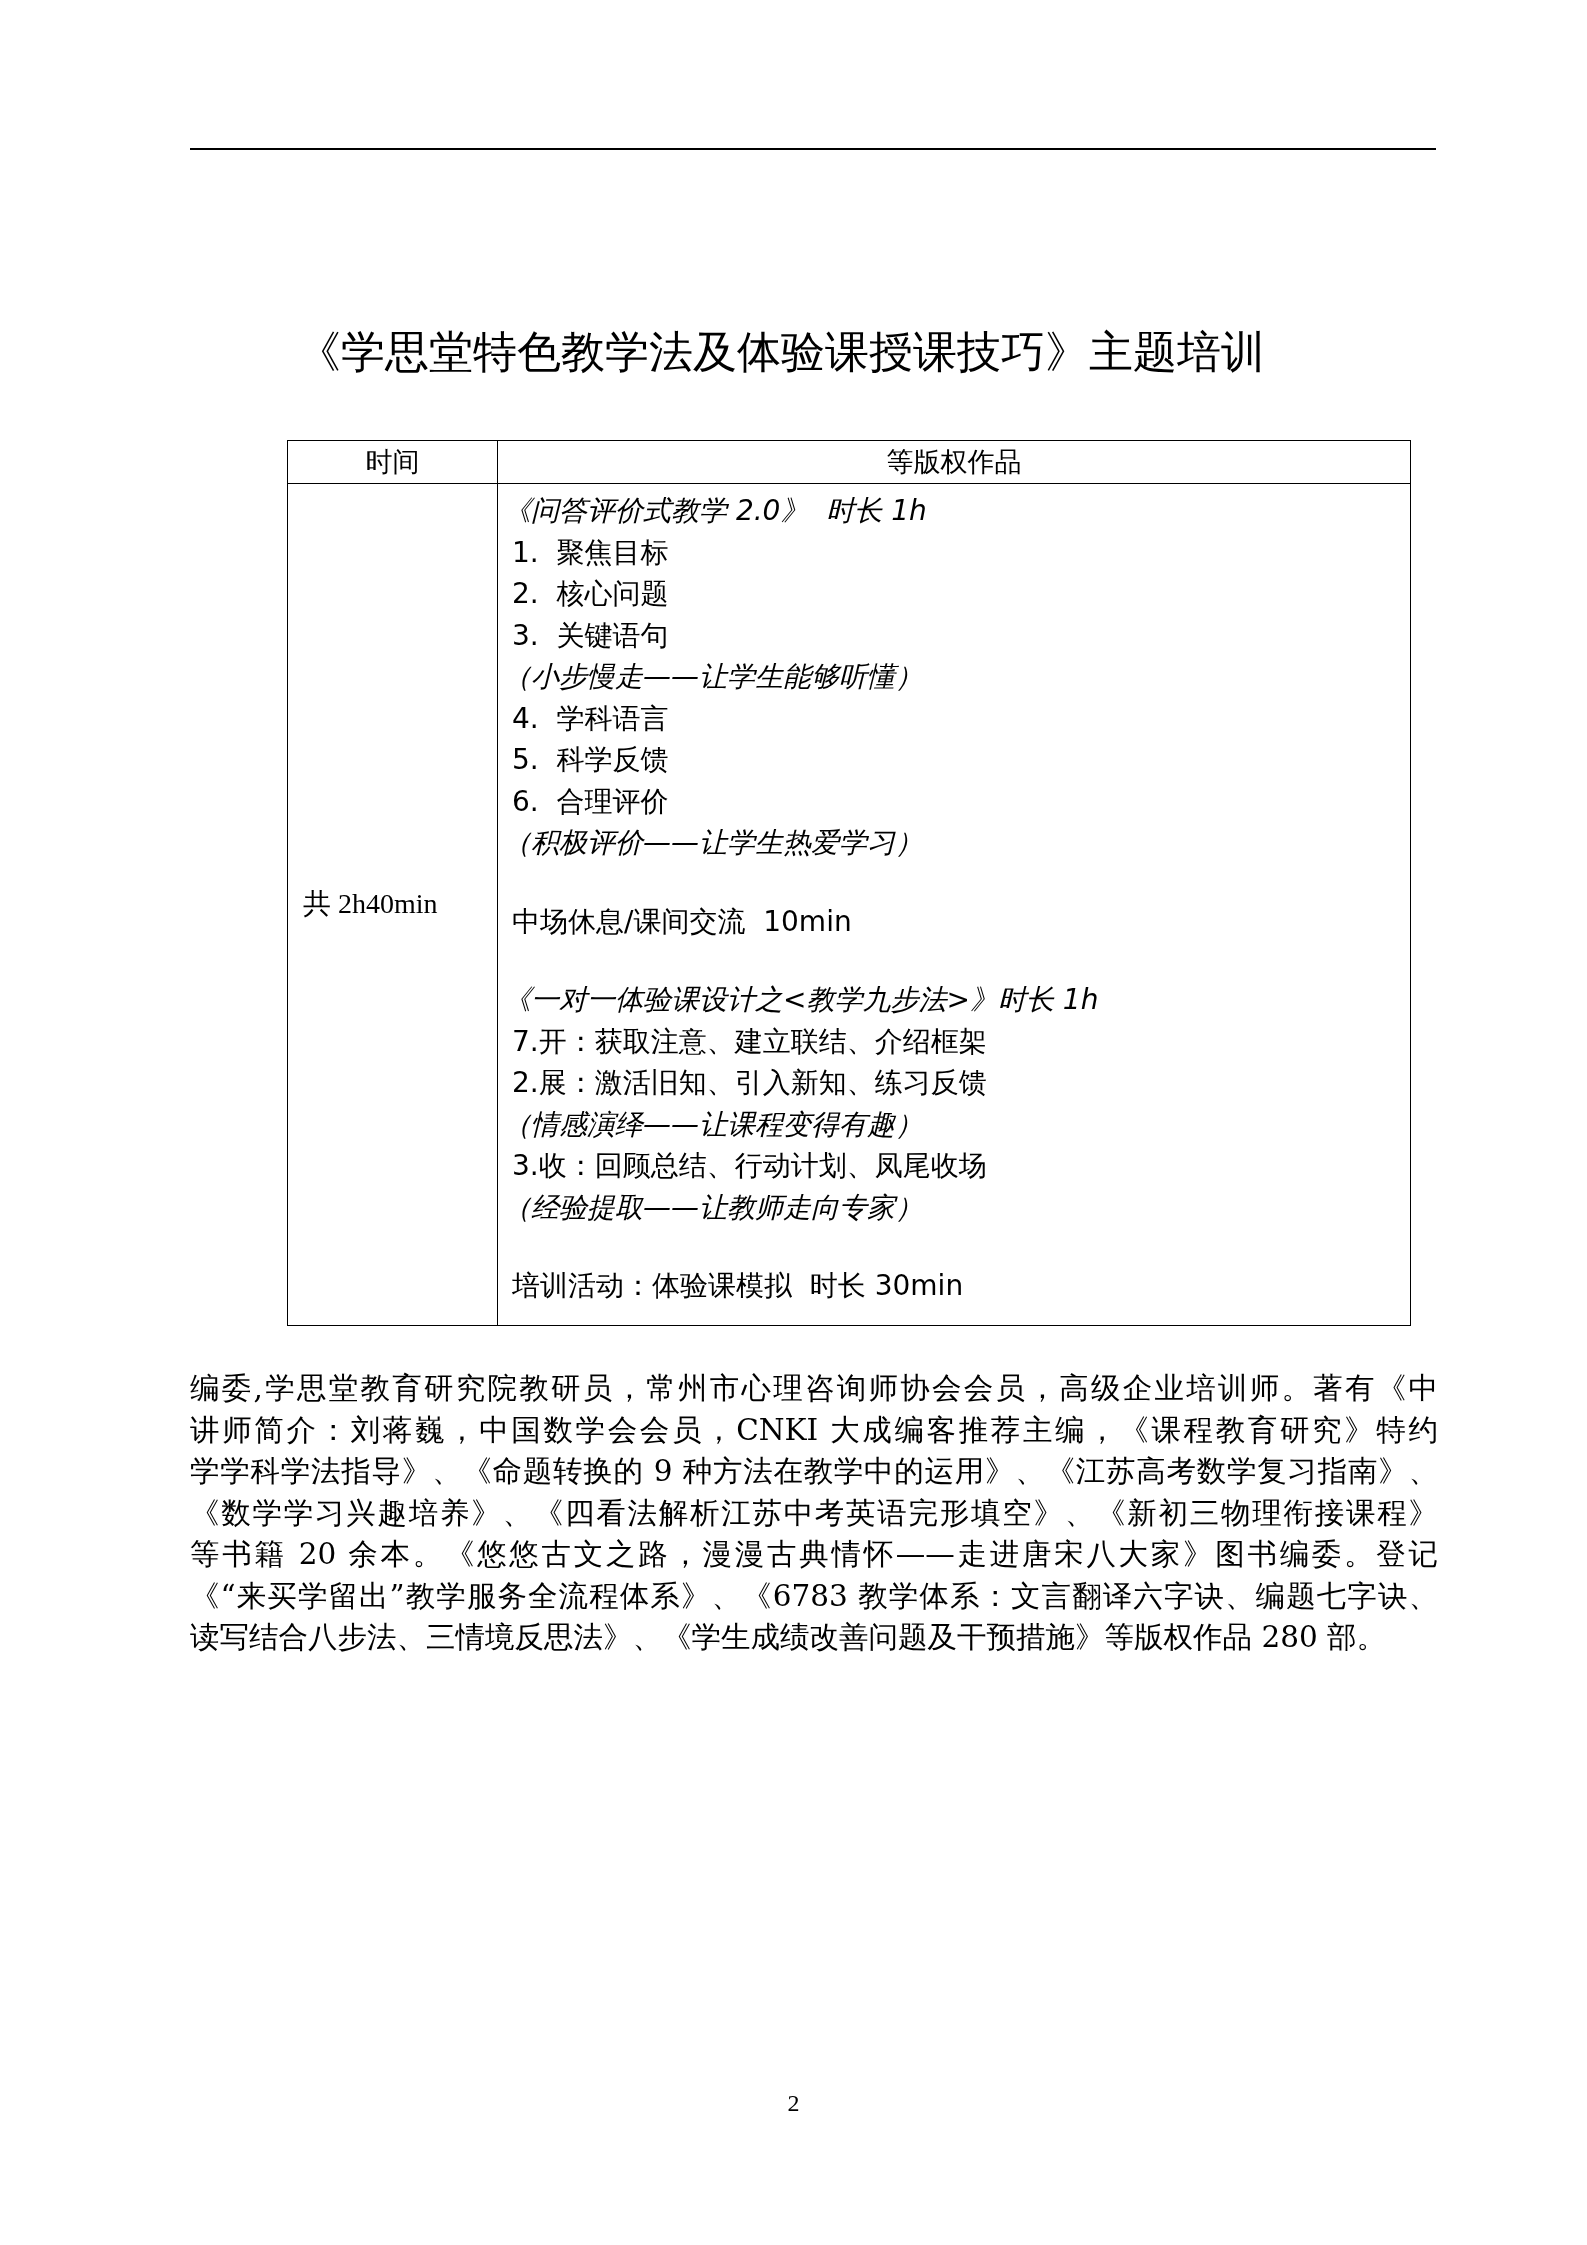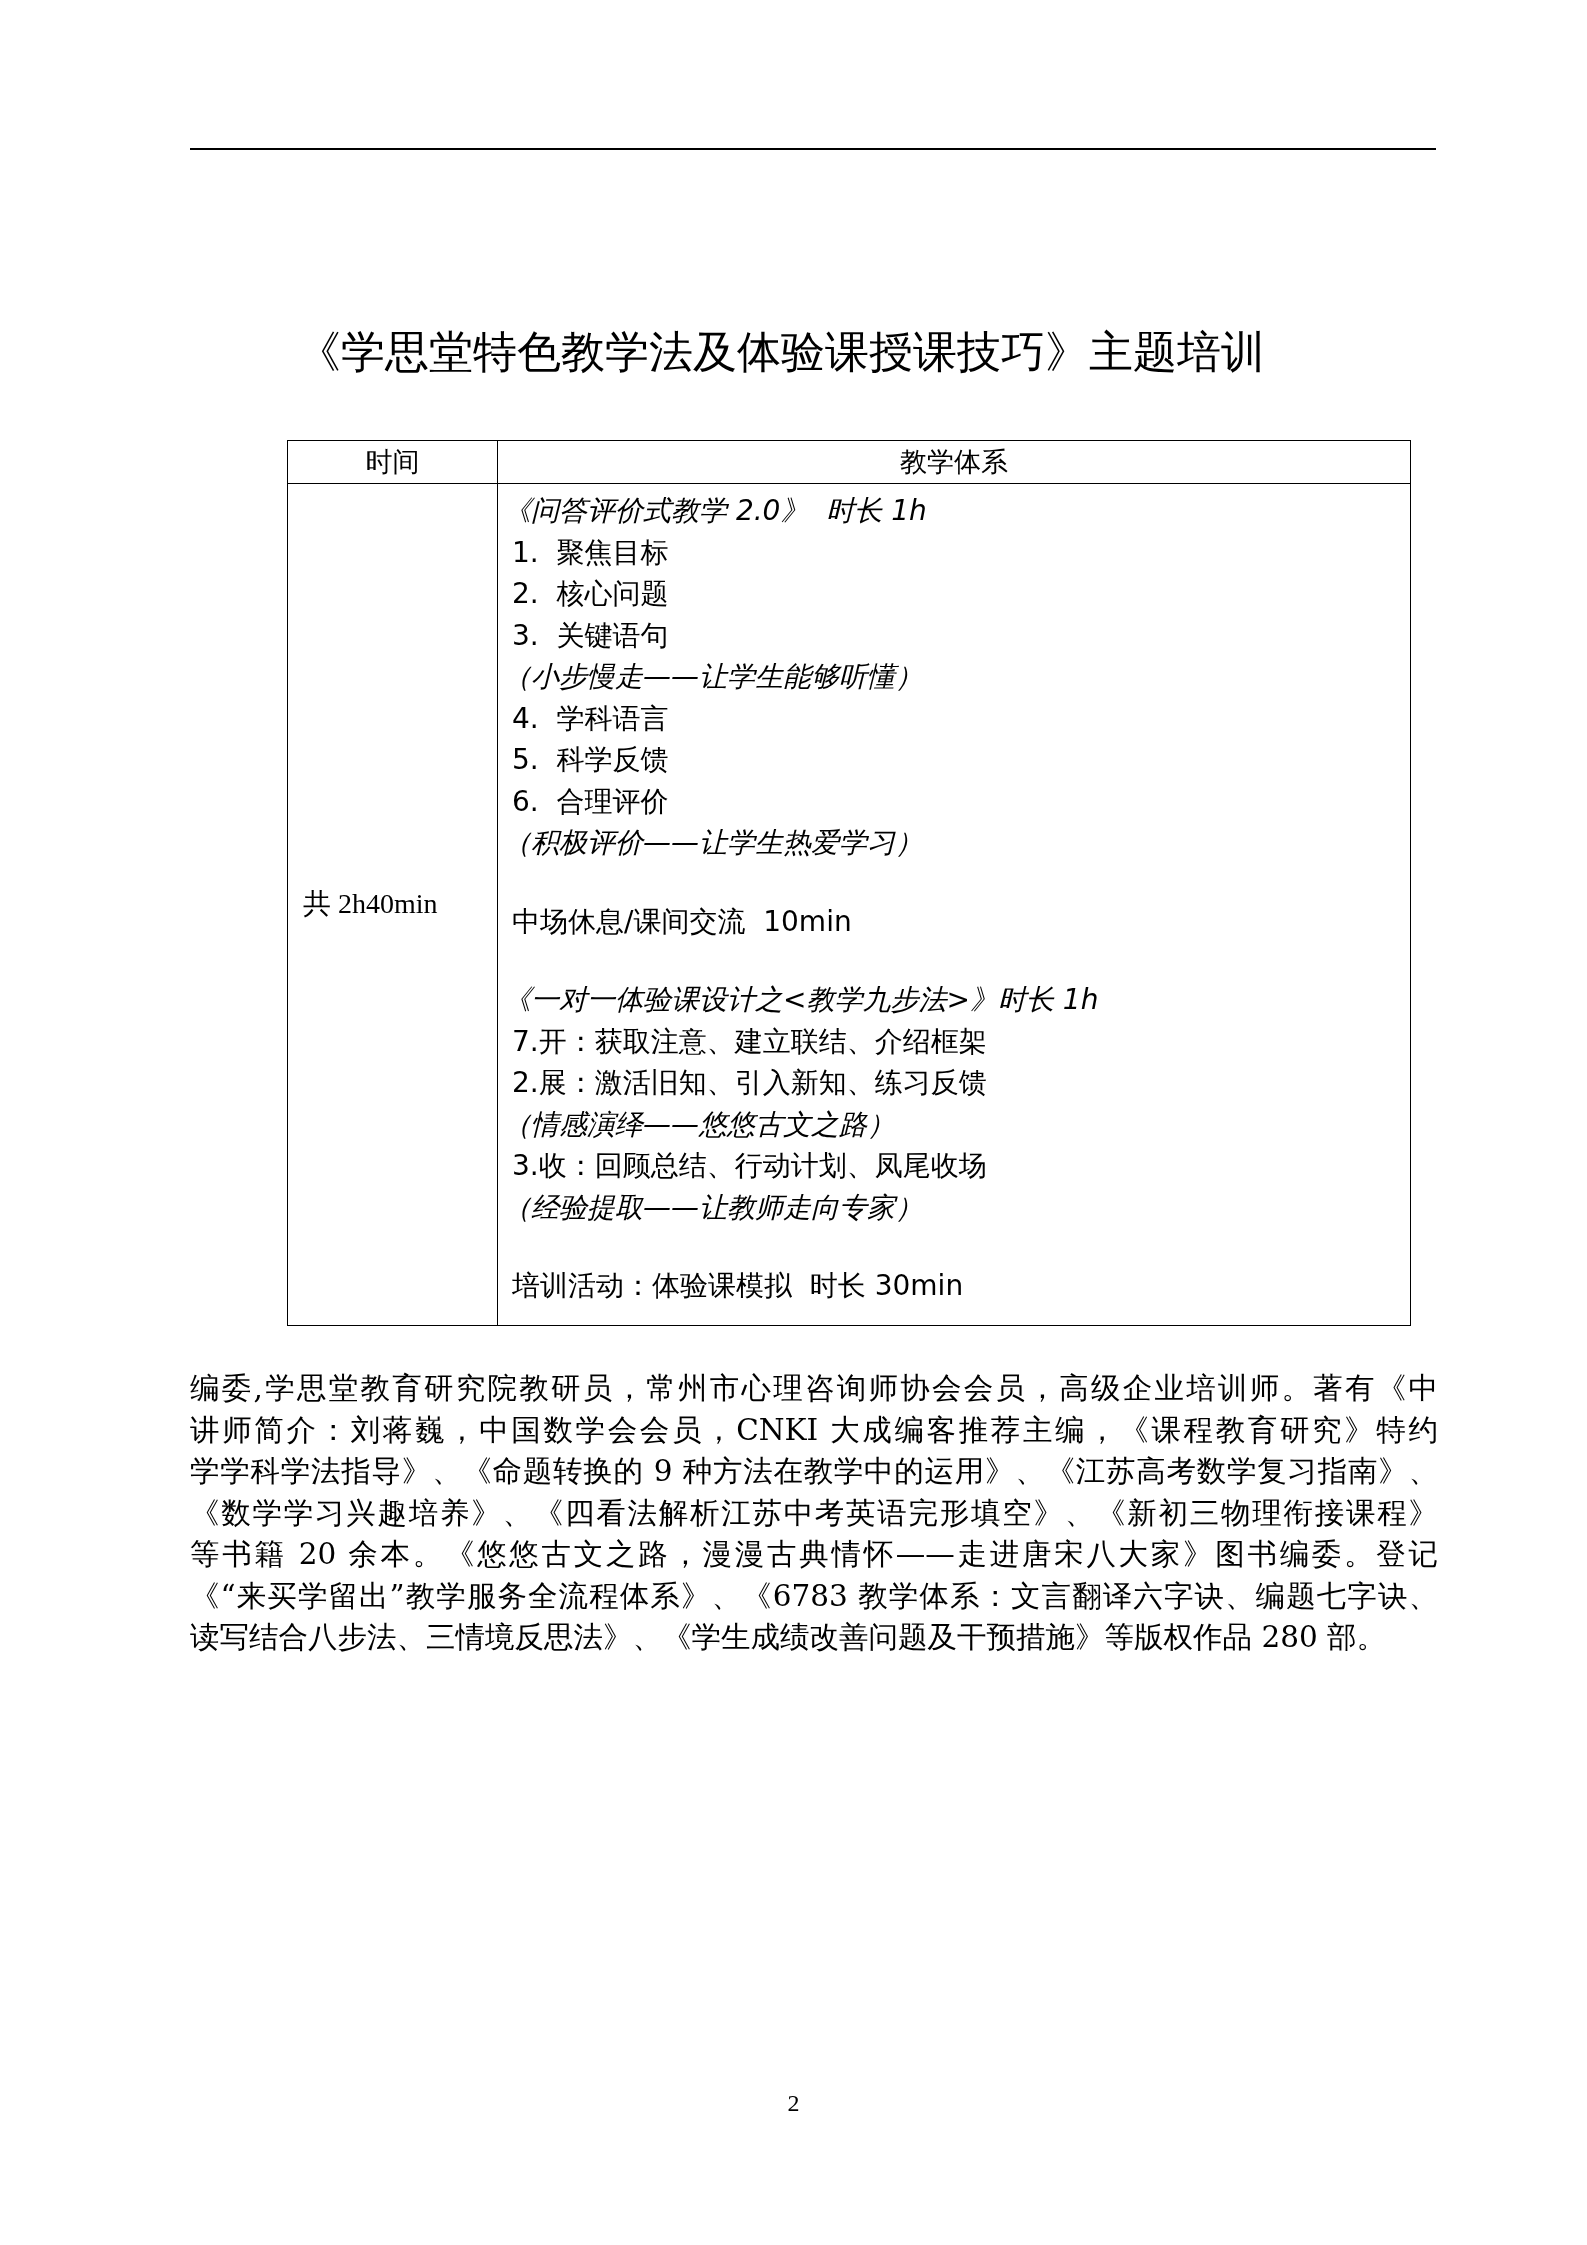--- a/index.html
+++ b/index.html
@@ -58,21 +58,21 @@
 <div class="title">《学思堂特色教学法及体验课授课技巧》主题培训</div>
 
 <table class="schedule">
   <colgroup>
     <col class="col-time">
     <col>
   </colgroup>
   <thead>
     <tr>
       <th>时间</th>
-      <th>教学体系</th>
+      <th>等版权作品</th>
     </tr>
   </thead>
   <tbody>
     <tr>
       <td class="time-cell">共 2h40min</td>
       <td class="topic-cell">
         <div id="topic-lines">
             <div class="line indent">《问答评价式教学 2.0》  时长 1h</div>
             <div class="line">1.  聚焦目标</div>
             <div class="line">2.  核心问题</div>
@@ -81,21 +81,21 @@
             <div class="line">4.  学科语言</div>
             <div class="line">5.  科学反馈</div>
             <div class="line">6.  合理评价</div>
             <div class="line indent">（积极评价——让学生热爱学习）</div>
             <div class="blank"></div>
             <div class="line">中场休息/课间交流  10min</div>
             <div class="blank"></div>
             <div class="line indent">《一对一体验课设计之&lt;教学九步法&gt;》时长 1h</div>
             <div class="line">7.开：获取注意、建立联结、介绍框架</div>
             <div class="line">2.展：激活旧知、引入新知、练习反馈</div>
-            <div class="line indent">（情感演绎——悠悠古文之路）</div>
+            <div class="line indent">（情感演绎——让课程变得有趣）</div>
             <div class="line">3.收：回顾总结、行动计划、凤尾收场</div>
             <div class="line indent">（经验提取——让教师走向专家）</div>
             <div class="blank"></div>
             <div class="line">培训活动：体验课模拟  时长 30min</div>
           </div>
       </td>
     </tr>
   </tbody>
 </table>
 

